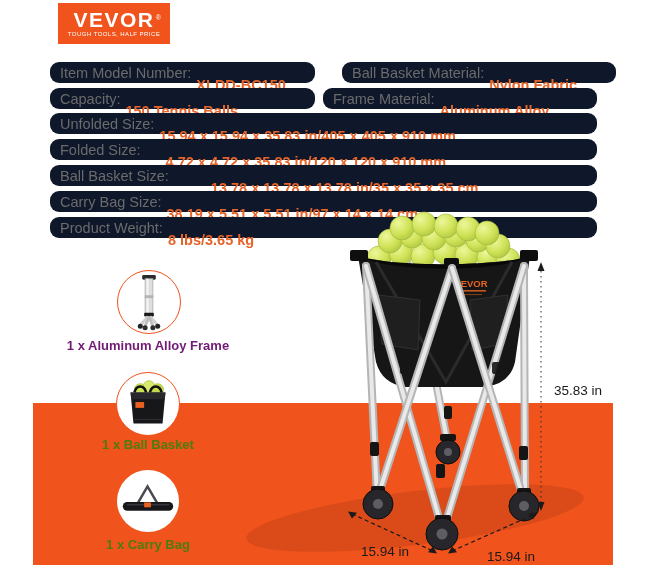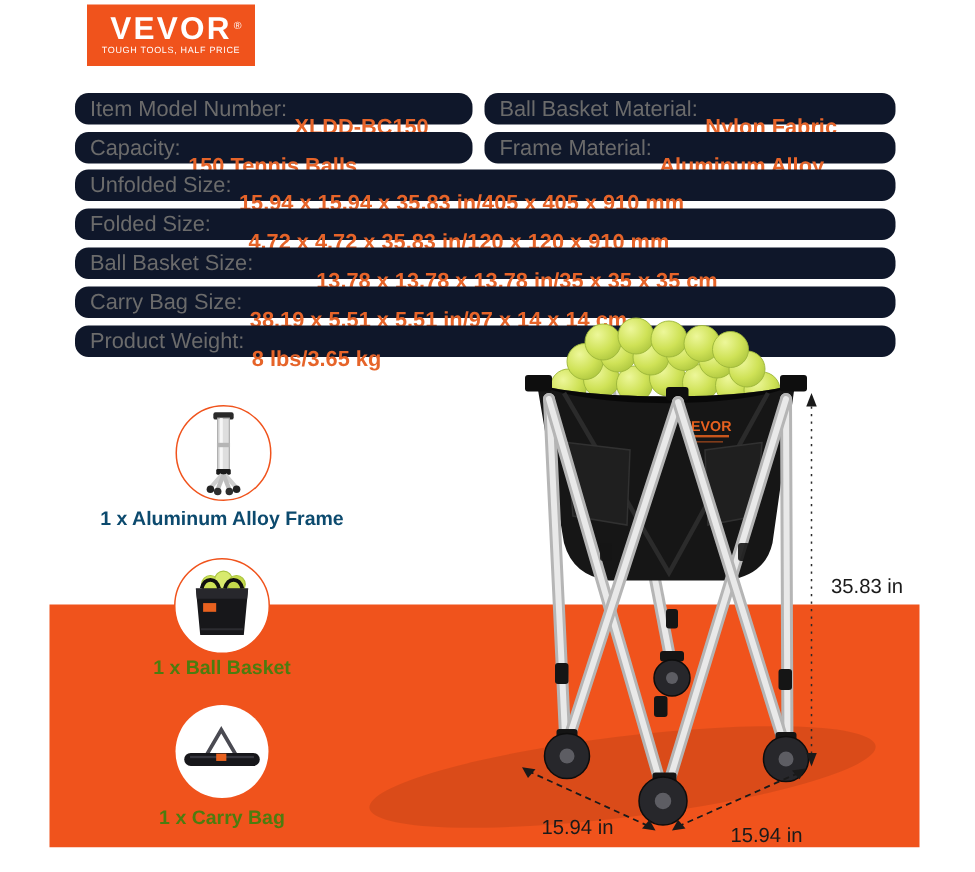--- a/index.html
+++ b/index.html
@@ -20,42 +20,42 @@
   .spec-row b{color:#E66429;font-weight:bold;margin-left:5px;margin-top:24px;}
 
   
   .band{position:absolute;left:33px;top:403px;width:580px;height:167px;background:#F0531C;}
 
   
   .pk-circle{position:absolute;width:62px;height:62px;border-radius:50%;background:#fff;
              display:flex;align-items:center;justify-content:center;}
   .ring{border:1.5px solid #F0531C;}
   .pk-label{position:absolute;width:220px;left:38px;text-align:center;font-size:13px;font-weight:bold;}
-  .pk-orange{color:#0c4a6e;}
+  .pk-orange{color:#701a75;}
   .pk-white{color:#4d7c0f;}
 
   
   .scene{position:absolute;left:0;top:0;pointer-events:none;}
   .scene text{font-family:"Liberation Sans","DejaVu Sans",sans-serif;}
 </style>
 </head>
 <body>
 
 <div class="canvas">
 
   <div class="logo">
     <div class="word"><span>VEVOR</span><span class="reg">®</span></div>
     <div class="tag">TOUGH TOOLS, HALF PRICE</div>
   </div>
 
   <div class="spec-row" style="left:50px;top:62px;width:265px;">
     <span>Item Model Number:</span>
       <b>XLDD-BC150</b>
   </div>
-  <div class="spec-row" style="left:323px;top:62px;width:274px;">
+  <div class="spec-row" style="left:342px;top:62px;width:274px;">
     <span>Ball Basket Material:</span>
       <b>Nylon Fabric</b>
   </div>
   <div class="spec-row" style="left:50px;top:88px;width:265px;">
     <span>Capacity:</span>
       <b>150 Tennis Balls</b>
   </div>
   <div class="spec-row" style="left:323px;top:88px;width:274px;">
     <span>Frame Material:</span>
       <b>Aluminum Alloy</b>

